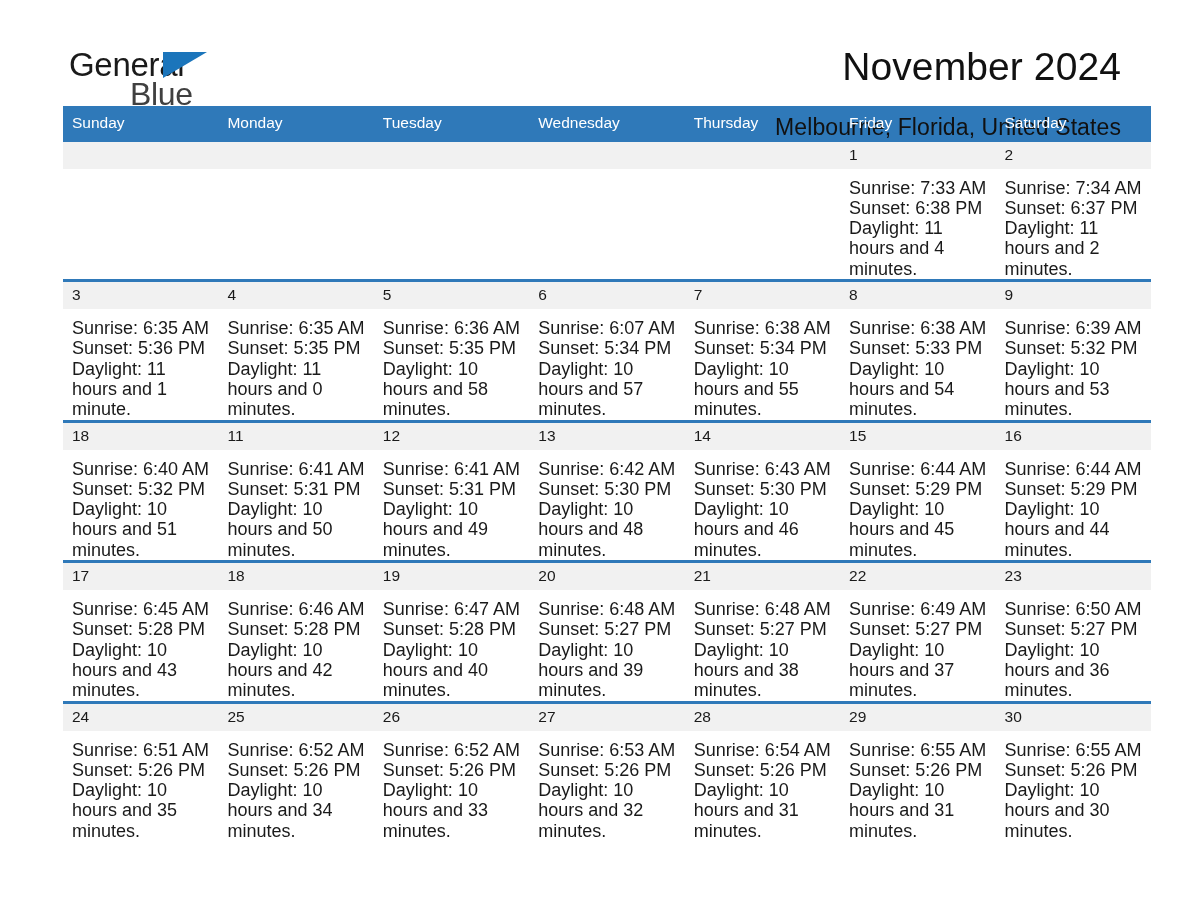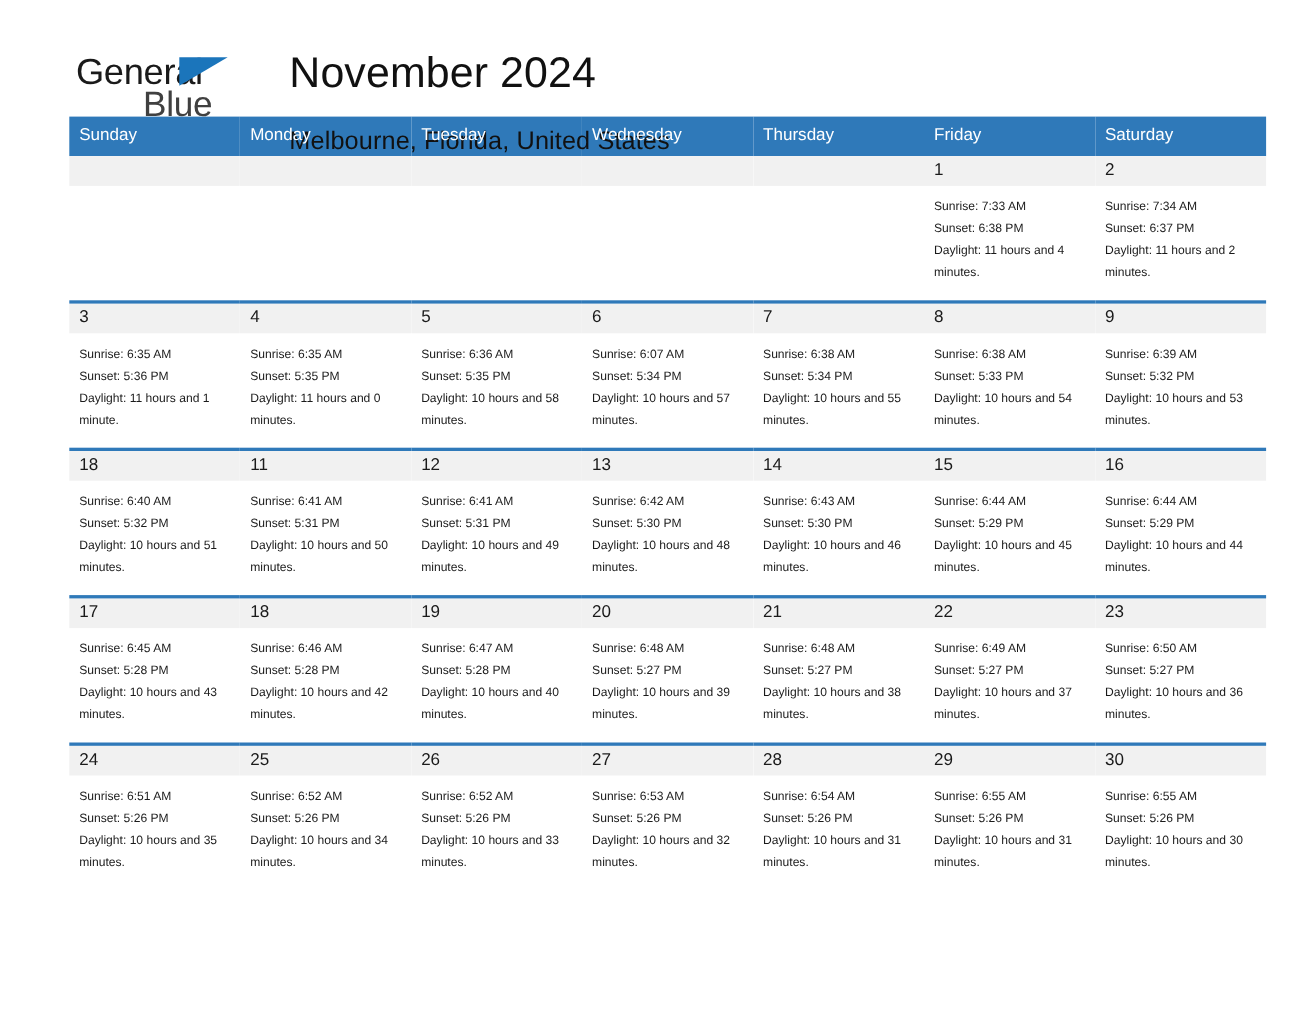--- a/index.html
+++ b/index.html
@@ -60,21 +60,21 @@
   .logo-blue {
     position: absolute;
     left: 67px;
     top: 32px;
     font-size: 32px;
     letter-spacing: -0.3px;
     color: #404040;
     line-height: 1;
   }
   .title-block {
-    text-align: left;
+    text-align: right;
     flex: 1 1 auto;
     padding-right: 4px;
   }
   .cal-title {
     font-size: 39px;
     font-weight: normal;
     color: #111111;
     line-height: 1.08;
     margin: 0;
     letter-spacing: 0.1px;
@@ -128,21 +128,21 @@
     background: #f1f1f1;
     height: 27px;
     box-sizing: border-box;
     padding: 4px 0 0 9px;
     font-size: 15.5px;
     color: #1a1a1a;
     line-height: 1.2;
   }
   .dayinfo {
     padding: 9px 10px 0 9px;
-    font-size: 11px;
+    font-size: 18px;
     line-height: 20.3px;
     color: #1a1a1a;
   }
   .dayinfo div { white-space: nowrap; }
   .dayinfo div.wrap { white-space: normal; }
 </style>
 </head>
 <body>
 
 <div class="page">

